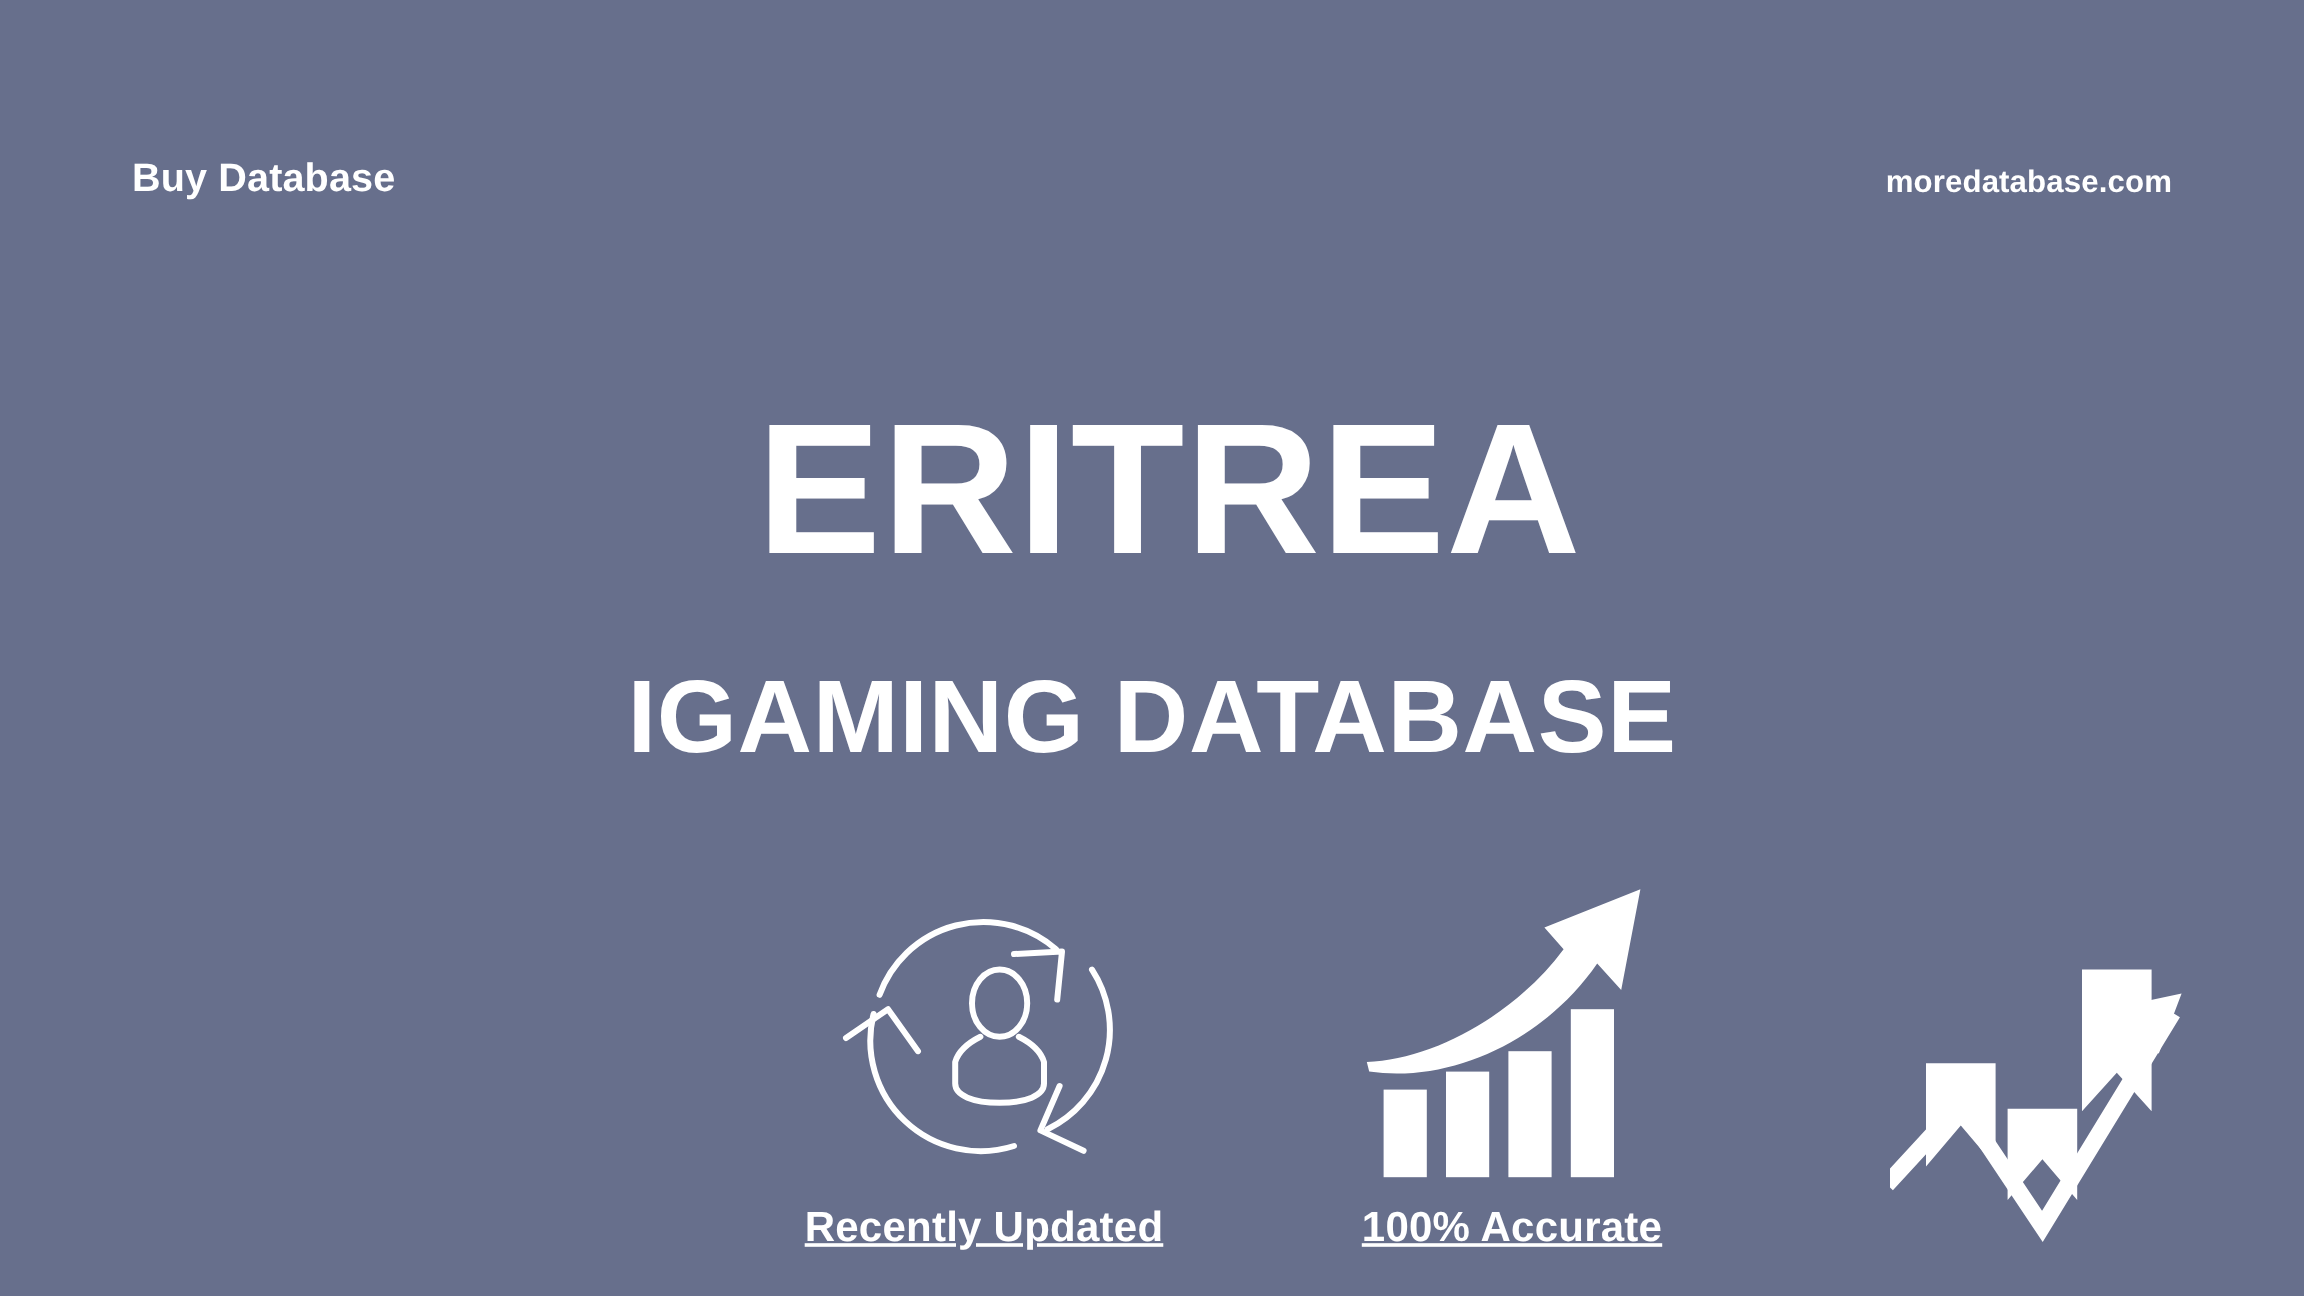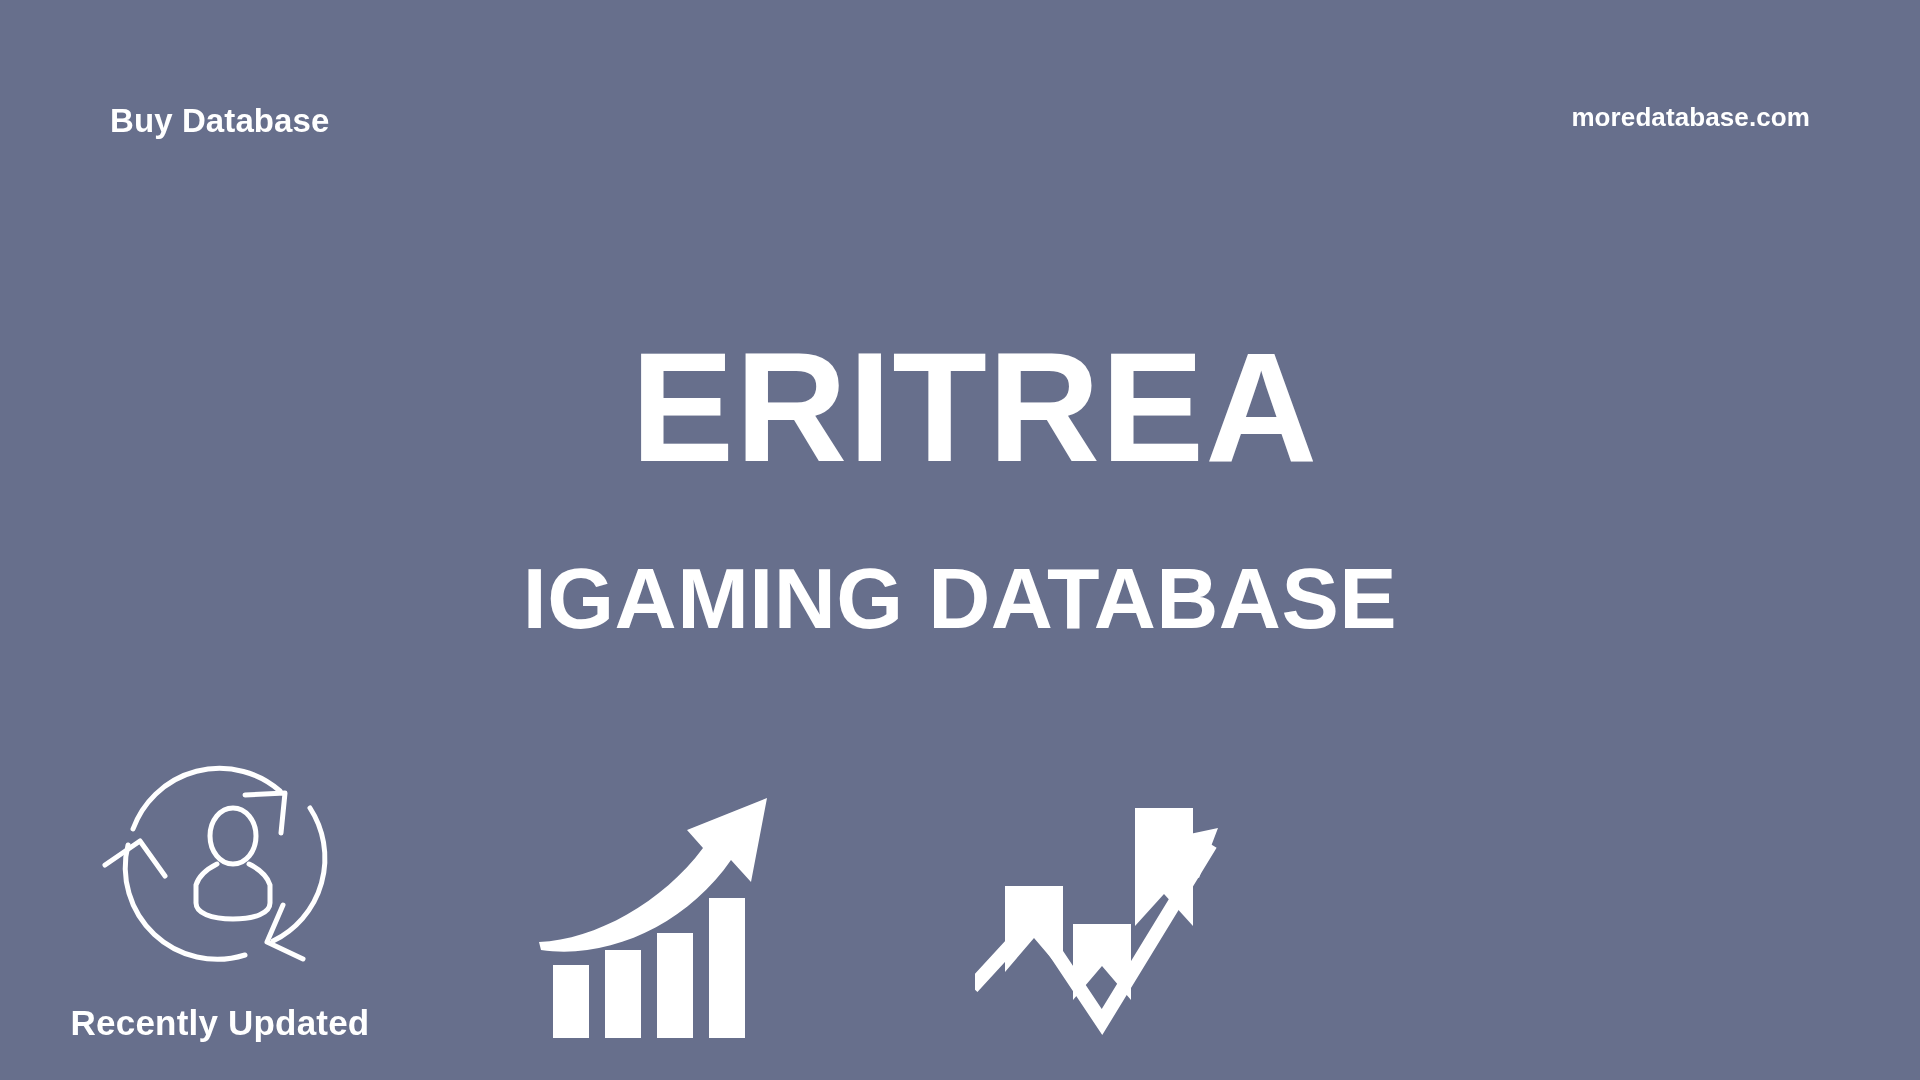--- a/index.html
+++ b/index.html
@@ -24,21 +24,21 @@
   }
 
   
   .header {
     position: absolute;
     top: 104px;
     left: 110px;
     right: 110px;
     height: 60px;
     display: flex;
-    align-items: flex-start;
+    align-items: flex-end;
     justify-content: space-between;
   }
   .header-brand {
     font-size: 33px;
     font-weight: 700;
     letter-spacing: 0.1px;
     line-height: 1;
     white-space: nowrap;
   }
   .header-site {
@@ -78,21 +78,22 @@
 
   
   .features {
     position: absolute;
     top: 680px;
     left: 0;
     width: 1920px;
     height: 360px;
     display: flex;
     align-items: flex-end;
-    justify-content: flex-start;
+    justify-content: flex-end;
+    text-decoration: underline;
   }
   .feature {
     width: 440px;
     display: flex;
     flex-direction: column;
     align-items: center;
   }
   .feature-icon {
     height: 250px;
     display: flex;
@@ -161,20 +162,21 @@
             <rect x="122" y="143" width="36" height="105"></rect>
             <rect x="174" y="108" width="36" height="140"></rect>
 
             <path d="M 4 152
                      C 60 150 128 112 168 58
                      L 152 40 L 232 8 L 216 92 L 196 70
                      C 152 134 74 170 6 160 Z"></path>
           </g>
         </svg>
       </div>
+      <div class="feature-label">100% Accurate</div>
     </div>
 
     <div class="feature">
       <div class="feature-icon">
         <svg width="250" height="250" viewBox="0 0 250 250">
           <g fill="#FFFFFF">
 
             <path d="M 30 96 L 88 96 L 88 182 L 59 148 L 30 182 Z"></path>
 
             <path d="M 98 134 L 156 134 L 156 210 L 127 176 L 98 210 Z"></path>

